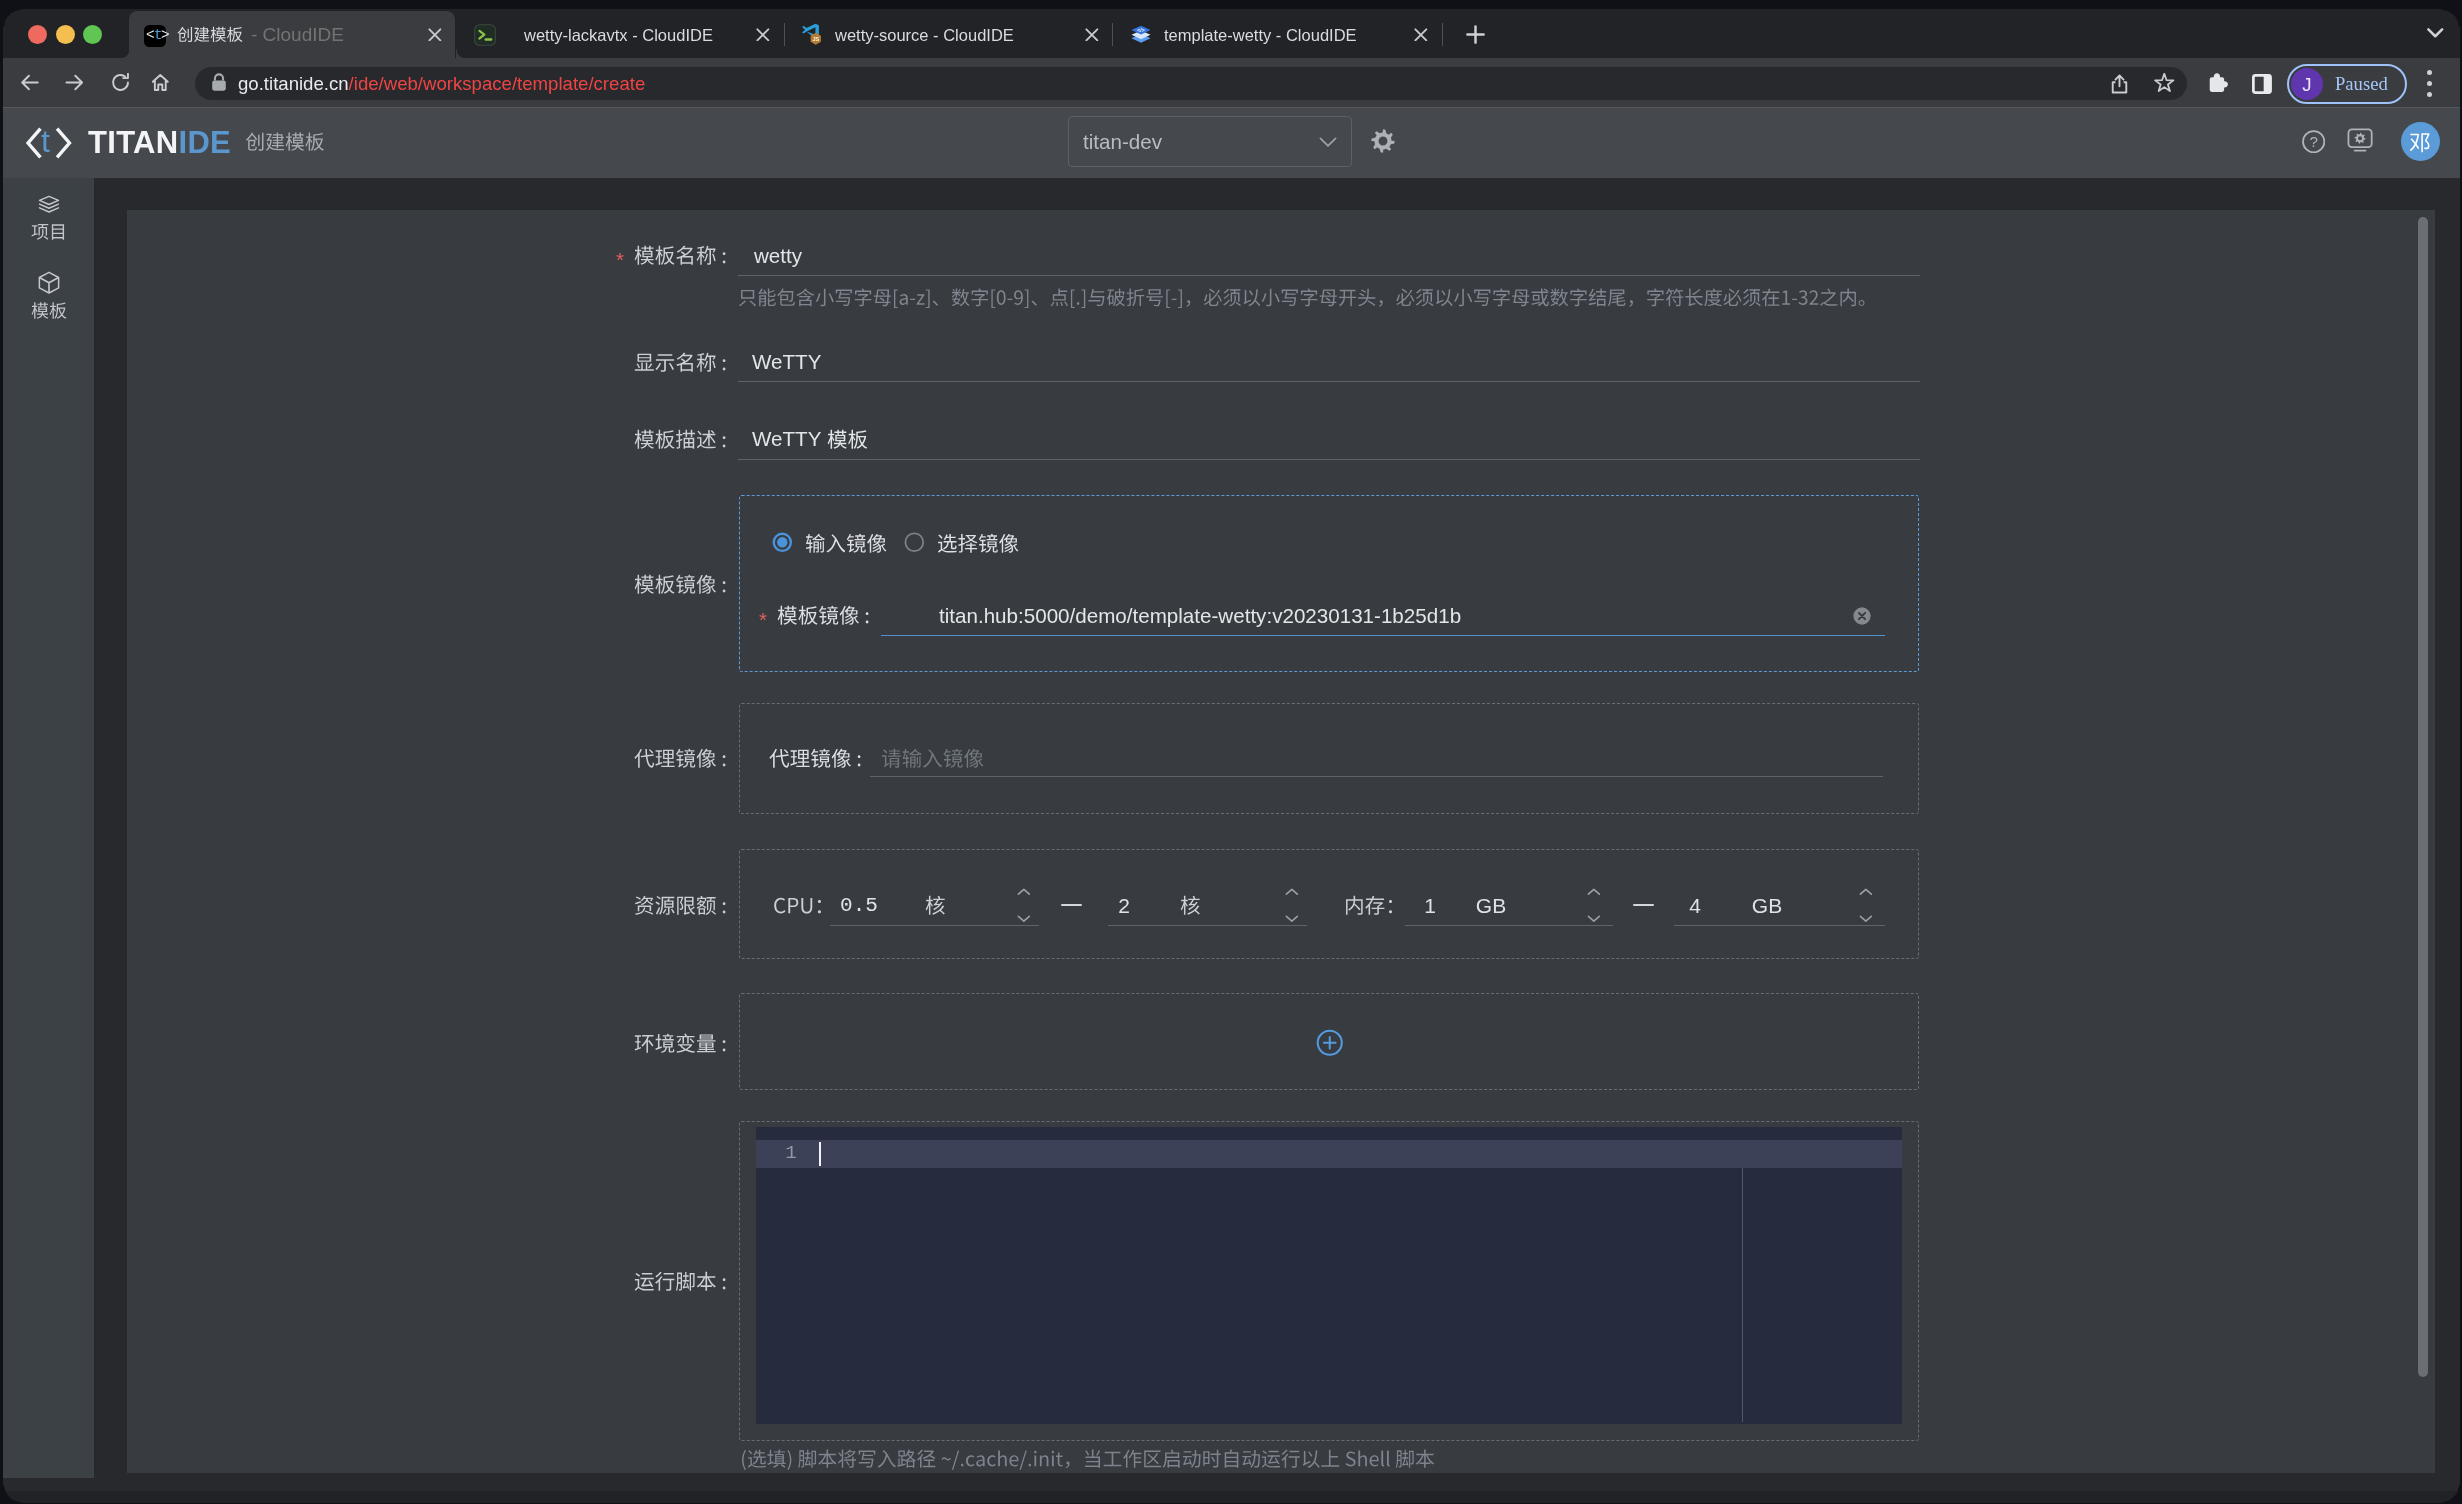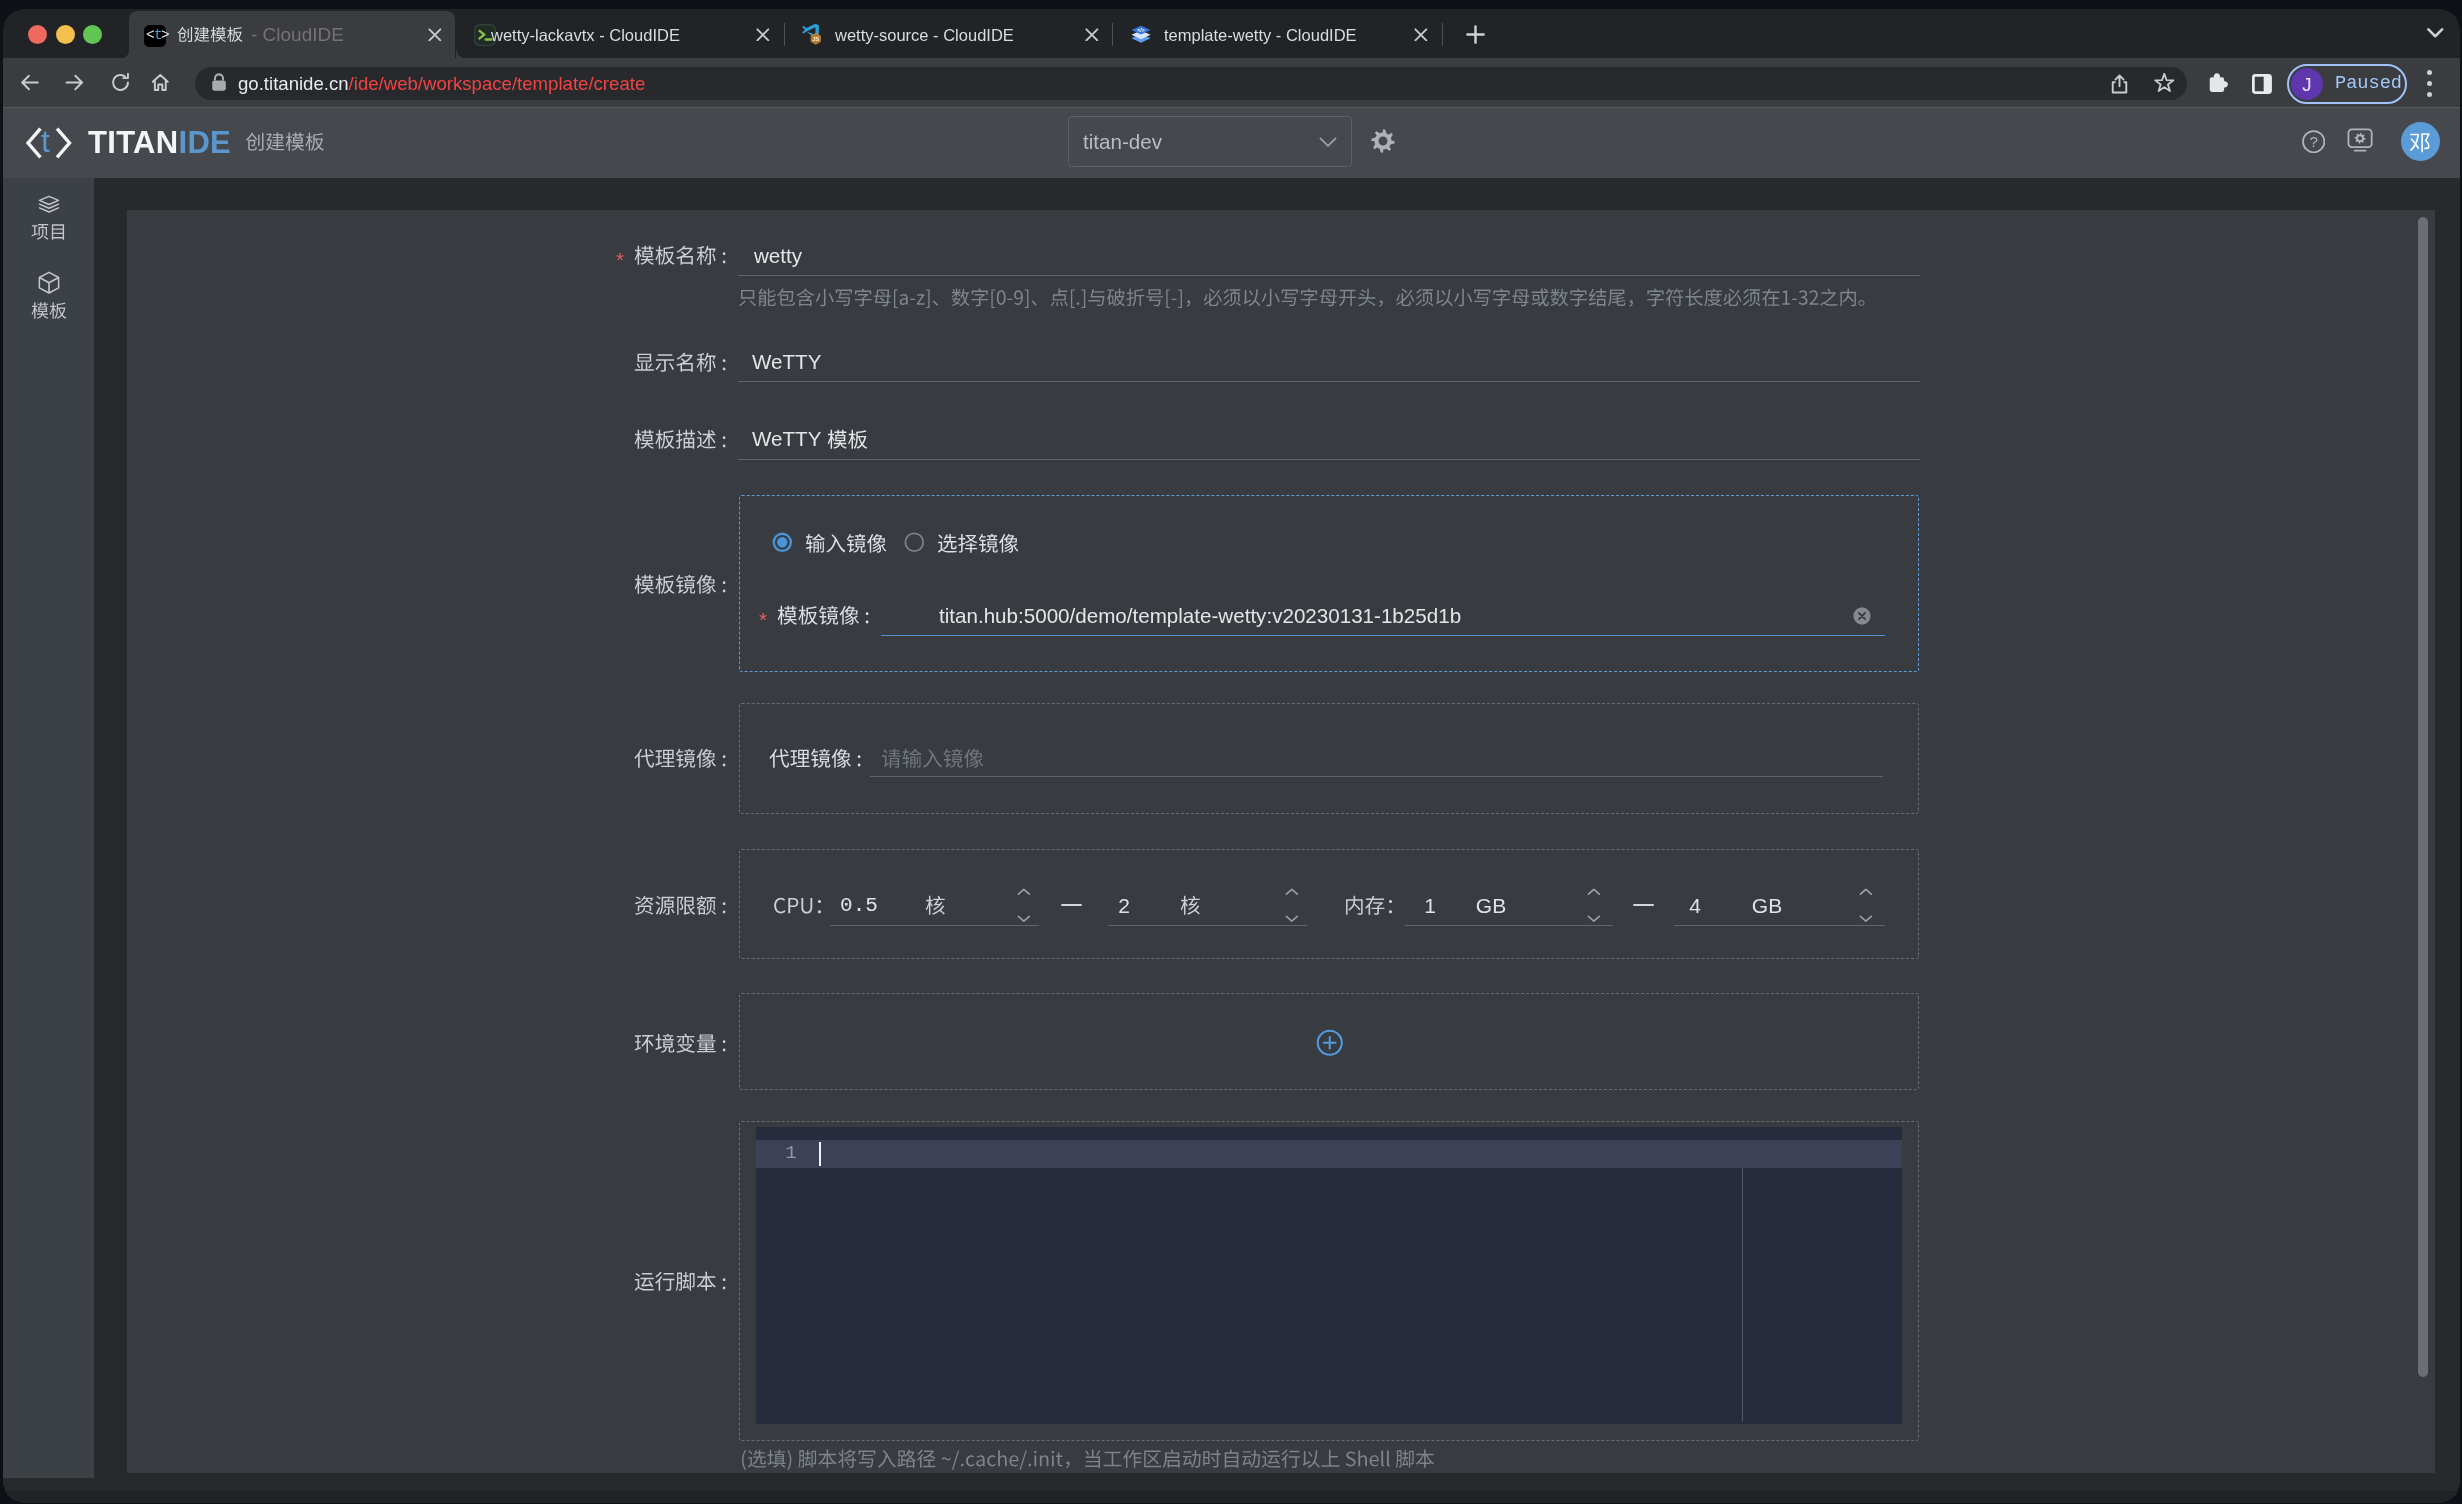--- a/index.html
+++ b/index.html
@@ -30,21 +30,21 @@
     <path d="M-8 -8 L8 8 M8 -8 L-8 8" stroke="#c6c9cd" stroke-width="2.8" stroke-linecap="round" transform="translate(10,10)"></path>
   </svg>
 <div style="position:absolute;left:784px;top:23px;width:1.4px;height:23.4px;background:#4d5054;"></div>
 <div style="position:absolute;left:1112px;top:23px;width:1.4px;height:23.4px;background:#4d5054;"></div>
 <div style="position:absolute;left:1442px;top:23px;width:1.4px;height:23.4px;background:#4d5054;"></div>
 <svg style="position:absolute;left:474px;top:24px" width="22" height="22" viewBox="0 0 32 32">
     <rect x="1" y="1" width="30" height="30" rx="7" fill="#1f2d24" stroke="#3c4a40" stroke-width="1.5"></rect>
     <path d="M8 10 L15 15.5 L8 21" stroke="#8bc34a" stroke-width="3.4" fill="none" stroke-linecap="round" stroke-linejoin="round"></path>
     <path d="M17 22.5 H25" stroke="#8bc34a" stroke-width="3.4" stroke-linecap="round"></path>
   </svg>
-<div style="position:absolute;top:23px;font-family:'Liberation Sans',sans-serif;font-size:16.5px;color:#d9dcdf;font-weight:400;line-height:24px;white-space:pre;left:491px;">wetty-lackavtx - CloudIDE</div>
+<div style="position:absolute;top:23px;font-family:'Liberation Sans',sans-serif;font-size:16.5px;color:#d9dcdf;font-weight:400;line-height:24px;white-space:pre;left:524px;">wetty-lackavtx - CloudIDE</div>
 <svg style="position:absolute;left:756px;top:27.5px" width="13.7" height="13.7" viewBox="0 0 20 20">
     <path d="M-8 -8 L8 8 M8 -8 L-8 8" stroke="#c6c9cd" stroke-width="2.8" stroke-linecap="round" transform="translate(10,10)"></path>
   </svg>
 <svg style="position:absolute;left:801px;top:23.4px" width="22" height="23" viewBox="0 0 32 33">
     <path d="M21 1 L26 3 V20 L21 23 L8 12 L4 15 L1.5 13.5 L6 9.5 L1.5 5.5 L4 4 L8 7 Z M8 12 L21 17 V6 Z" fill="#2b9fd8" fill-rule="evenodd"></path>
     <path d="M21.5 14 L29 18.3 V27 L21.5 31.3 L14 27 V18.3 Z" fill="#b57b35"></path>
     <text x="21.5" y="26.5" font-family="Liberation Sans" font-size="8" font-weight="700" fill="#fdf6d8" text-anchor="middle">JS</text>
   </svg>
 <div style="position:absolute;top:23px;font-family:'Liberation Sans',sans-serif;font-size:16.5px;color:#d9dcdf;font-weight:400;line-height:24px;white-space:pre;left:835px;">wetty-source - CloudIDE</div>
 <svg style="position:absolute;left:1085px;top:27.5px" width="13.7" height="13.7" viewBox="0 0 20 20">
@@ -95,21 +95,21 @@
 <svg style="position:absolute;left:2208px;top:72px" width="20.6" height="22" viewBox="0 0 30 32">
     <path d="M2.5 10.5 Q2.5 7.5 5.5 7.5 H8.5 A4.6 4.6 0 1 1 17.5 7.5 H20.5 Q23.5 7.5 23.5 10.5 V13.5 A4.6 4.6 0 1 1 23.5 22.5 V26 Q23.5 29 20.5 29 H5.5 Q2.5 29 2.5 26 Z" fill="#e4e6e9"></path>
   </svg>
 <svg style="position:absolute;left:2252px;top:74px" width="20.6" height="20.6" viewBox="0 0 30 30">
     <rect x="2" y="2" width="25" height="25" rx="3" fill="none" stroke="#e8eaed" stroke-width="4"></rect>
     <rect x="17" y="2" width="10" height="25" rx="2" fill="#e8eaed"></rect>
   </svg>
 <div style="position:absolute;left:2287px;top:64px;width:120px;height:40px;border:2.1px solid #9fc2f8;border-radius:20px;box-sizing:border-box;"></div>
 <div style="position:absolute;left:2291px;top:68px;width:32px;height:32px;background:#6036ae;border-radius:16px;"></div>
 <div style="position:absolute;top:71px;font-family:'Liberation Sans',sans-serif;font-size:18.6px;color:#e9e4f7;font-weight:400;line-height:27px;white-space:pre;left:2307px;transform:translateX(-50%);">J</div>
-<div style="position:absolute;top:70px;font-family:Liberation Mono, monospace;font-size:18.6px;color:#a5c8fa;font-weight:400;line-height:27px;white-space:pre;left:2335px;">Paused</div>
+<div style="position:absolute;top:70px;font-family:Liberation Serif, serif;font-size:18.6px;color:#a5c8fa;font-weight:400;line-height:27px;white-space:pre;left:2335px;">Paused</div>
 <div style="position:absolute;left:2427px;top:70px;width:4.8px;height:4.8px;background:#ced1d5;border-radius:2.7px;"></div>
 <div style="position:absolute;left:2427px;top:81px;width:4.8px;height:4.8px;background:#ced1d5;border-radius:2.7px;"></div>
 <div style="position:absolute;left:2427px;top:92px;width:4.8px;height:4.8px;background:#ced1d5;border-radius:2.7px;"></div>
 <svg style="position:absolute;left:26px;top:127px" width="16.5" height="32" viewBox="0 0 24 46">
     <path d="M21 2 L3 23 L21 44" stroke="#f2f4f6" stroke-width="5" fill="none"></path>
   </svg>
 <div style="position:absolute;top:119px;font-family:'Liberation Sans',sans-serif;font-size:32px;color:#5b96cc;font-weight:400;line-height:45px;white-space:pre;left:41px;">t</div>
 <svg style="position:absolute;left:55px;top:127px" width="16.5" height="32" viewBox="0 0 24 46">
     <path d="M3 2 L21 23 L3 44" stroke="#f2f4f6" stroke-width="5" fill="none"></path>
   </svg>

